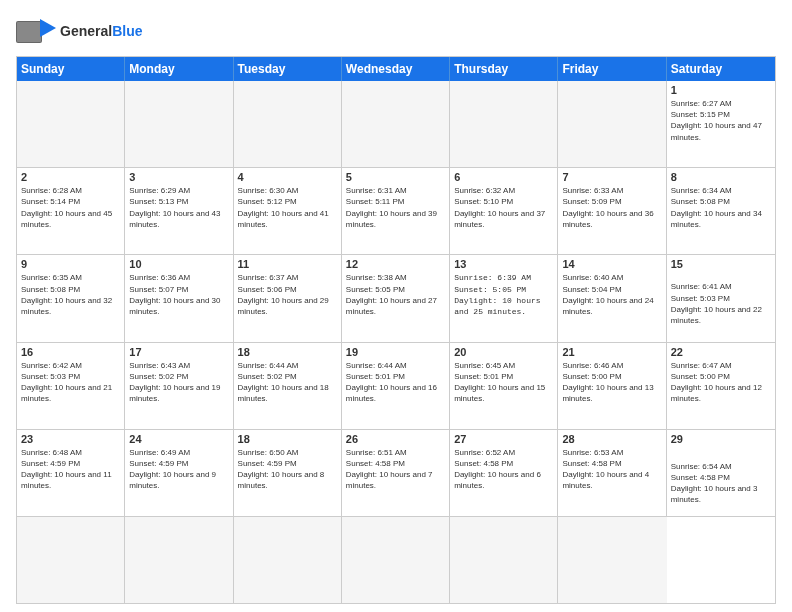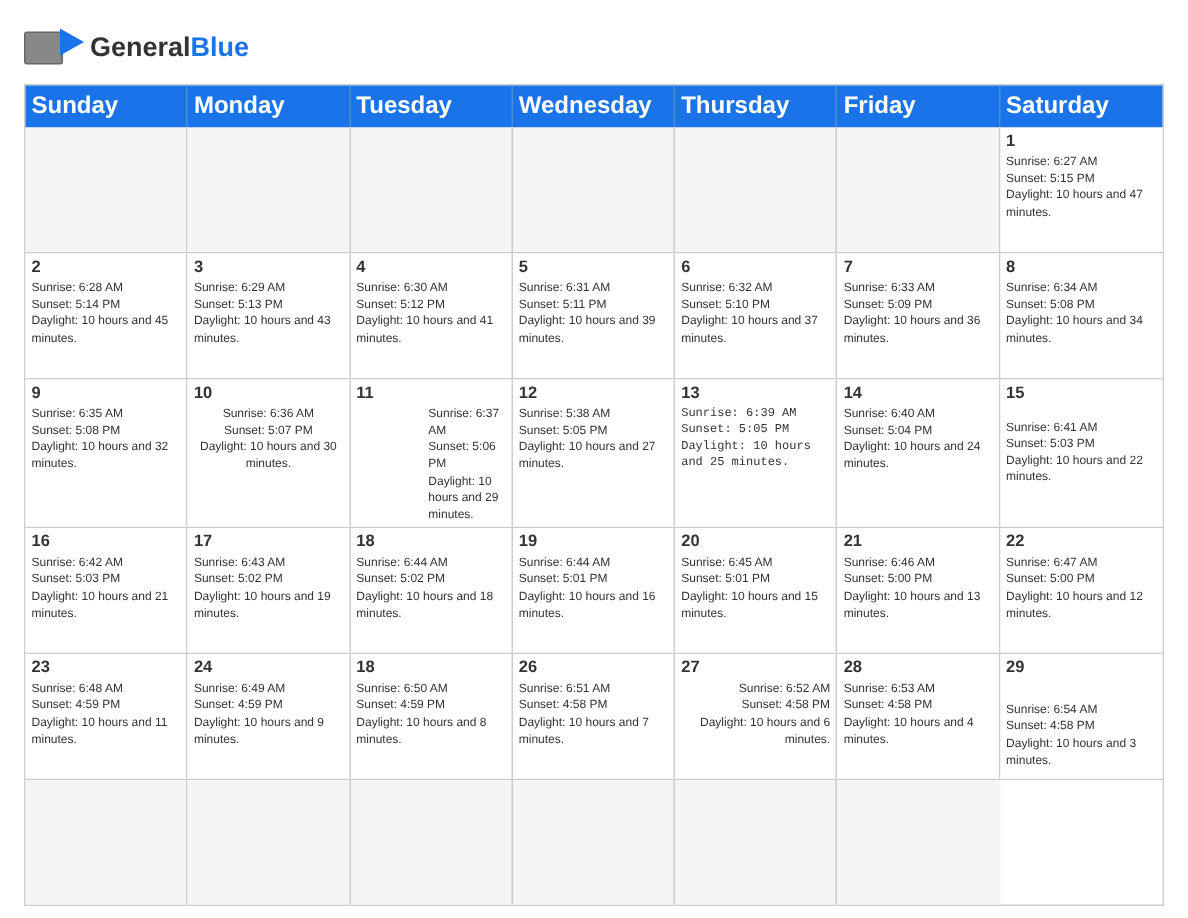--- a/index.html
+++ b/index.html
@@ -46,21 +46,21 @@
       flex-direction: column;
       border: 1px solid #ccc;
     }
     .cal-header {
       display: grid;
       grid-template-columns: repeat(7, 1fr);
       background: #1a73e8;
     }
     .cal-header-cell {
       color: #fff;
-      font-size: 16px;
+      font-size: 12px;
       font-weight: bold;
       padding: 5px 4px;
       text-align: left;
       border-right: 1px solid #4a90d9;
     }
     .cal-header-cell:last-child { border-right: none; }
     .cal-body {
       flex: 1;
       display: flex;
       flex-direction: column;
@@ -101,21 +101,21 @@
 
 <div class="page">
   <div class="header">
     <div class="logo">
     <svg width="40" height="32" viewBox="0 0 40 32">
       <rect x="0" y="5" width="26" height="22" rx="2" fill="#666"></rect>
       <rect x="1" y="6" width="24" height="20" rx="1" fill="#888"></rect>
       <polygon points="24,3 40,12 24,21" fill="#1a73e8"></polygon>
     </svg>
     <div style="line-height:1.1">
-      <div style="font-size:18px;font-weight:bold;color:#333"><span>General</span><span style="color:#1a73e8">Blue</span></div>
+      <div style="font-size:14px;font-weight:bold;color:#333"><span>General</span><span style="color:#1a73e8">Blue</span></div>
     </div>
   </div>
     <div class="title-block">
       <div class="month-title"></div>
       <div class="location"></div>
     </div>
   </div>
 
   <div class="calendar">
     <div class="cal-header">
@@ -188,27 +188,27 @@
         </div>
         <div class="cal-row">
           <div class="cal-cell">
             <span class="day-num">9</span>
             <div class="cell-info" style="white-space: pre-line;">Sunrise: 6:35 AM
 Sunset: 5:08 PM
 Daylight: 10 hours and 32 minutes.</div>
           </div>
           <div class="cal-cell">
             <span class="day-num">10</span>
-            <div class="cell-info" style="white-space: pre-line; text-align: center;">Sunrise: 6:36 AM
+            <div class="cell-info" style="white-space: pre-line;">Sunrise: 6:36 AM
 Sunset: 5:07 PM
 Daylight: 10 hours and 30 minutes.</div>
           </div>
           <div class="cal-cell">
             <span class="day-num">11</span>
-            <div class="cell-info" style="white-space: pre-line; margin-left: 48px;">Sunrise: 6:37 AM
+            <div class="cell-info" style="white-space: pre-line;">Sunrise: 6:37 AM
 Sunset: 5:06 PM
 Daylight: 10 hours and 29 minutes.</div>
           </div>
           <div class="cal-cell">
             <span class="day-num">12</span>
             <div class="cell-info" style="white-space: pre-line;">Sunrise: 5:38 AM
 Sunset: 5:05 PM
 Daylight: 10 hours and 27 minutes.</div>
           </div>
           <div class="cal-cell">
@@ -294,21 +294,21 @@
 Daylight: 10 hours and 8 minutes.</div>
           </div>
           <div class="cal-cell">
             <span class="day-num">26</span>
             <div class="cell-info" style="white-space: pre-line;">Sunrise: 6:51 AM
 Sunset: 4:58 PM
 Daylight: 10 hours and 7 minutes.</div>
           </div>
           <div class="cal-cell">
             <span class="day-num">27</span>
-            <div class="cell-info" style="white-space: pre-line; text-align: right;">Sunrise: 6:52 AM
+            <div class="cell-info" style="white-space: pre-line;">Sunrise: 6:52 AM
 Sunset: 4:58 PM
 Daylight: 10 hours and 6 minutes.</div>
           </div>
           <div class="cal-cell">
             <span class="day-num">28</span>
             <div class="cell-info" style="white-space: pre-line;">Sunrise: 6:53 AM
 Sunset: 4:58 PM
 Daylight: 10 hours and 4 minutes.</div>
           </div>
           <div class="cal-cell">

